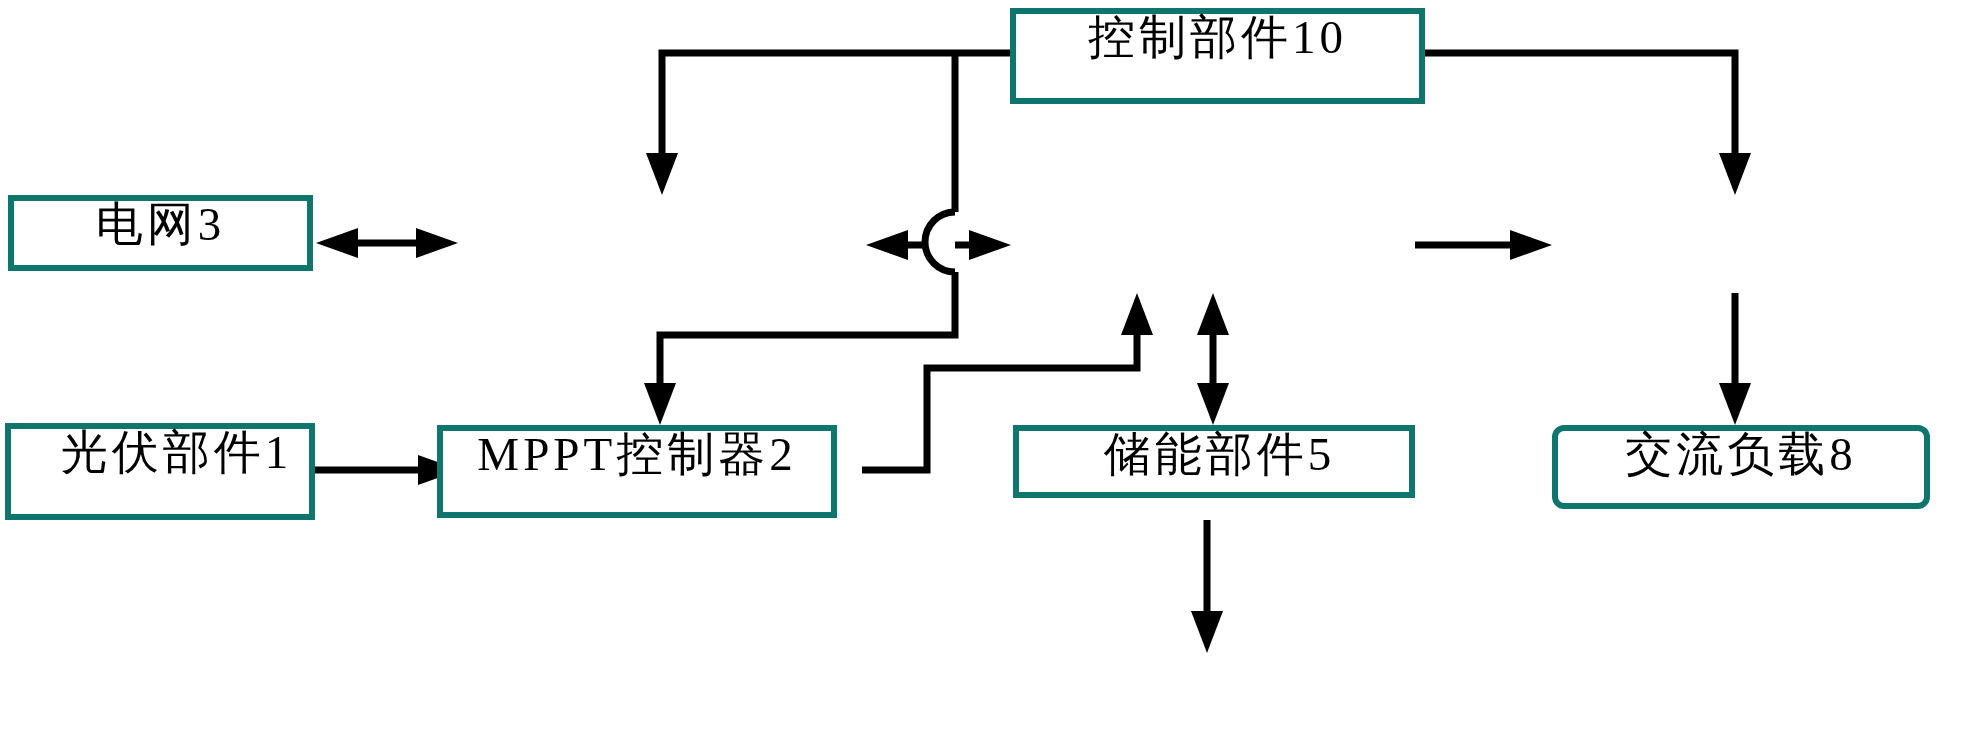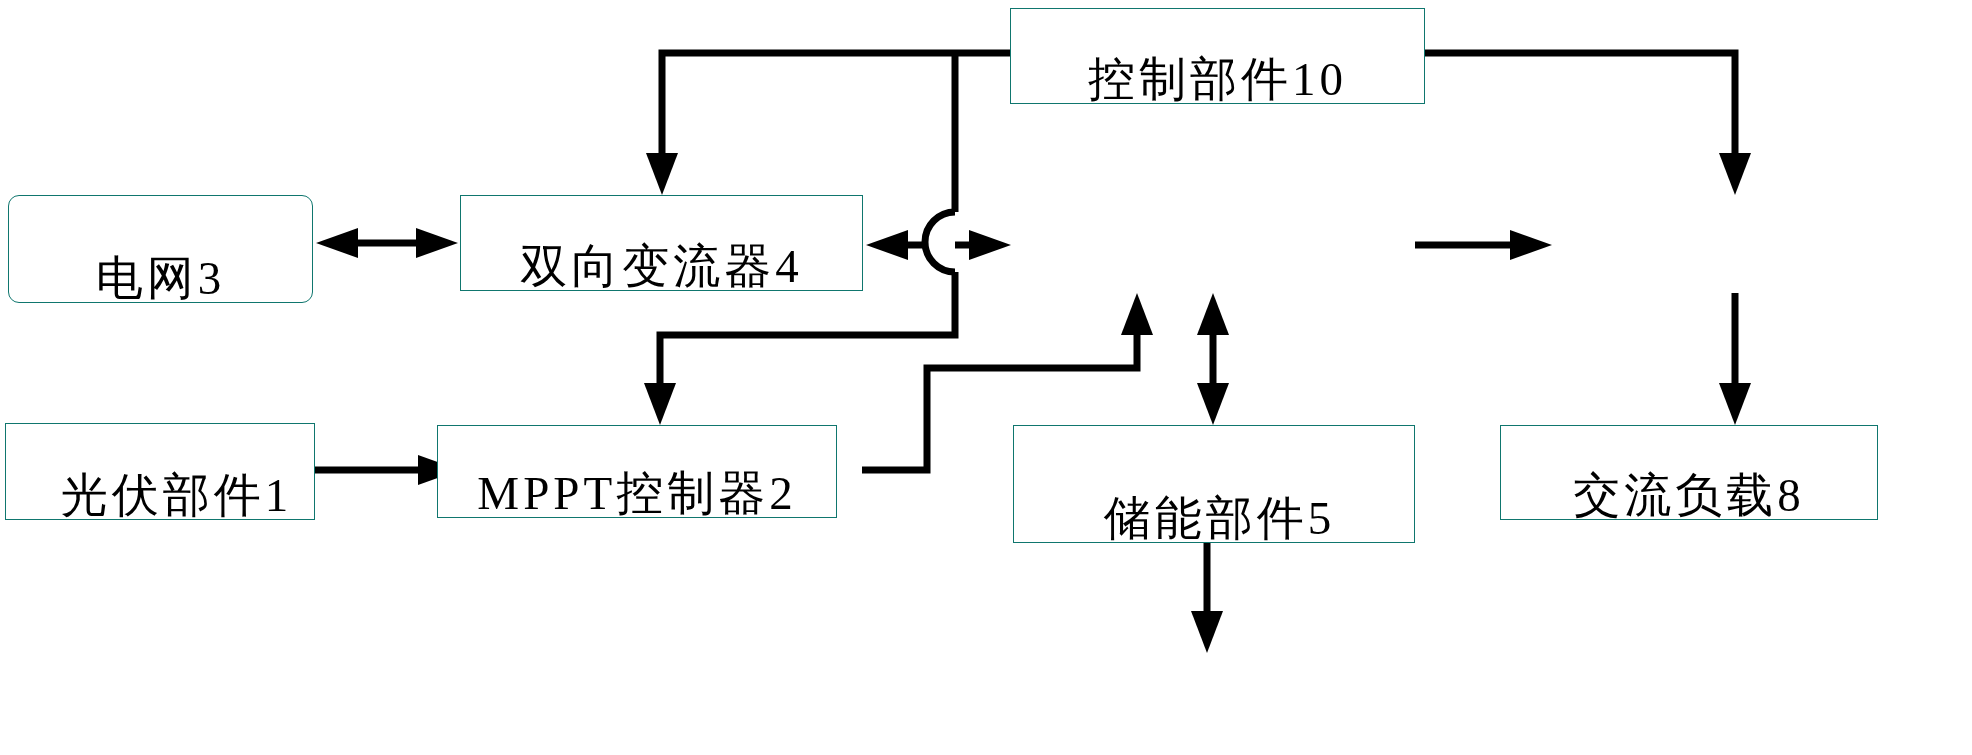--- a/index.html
+++ b/index.html
@@ -12,42 +12,42 @@
     overflow: hidden;
   }
   #connector-layer {
     position: absolute;
     left: 0; top: 0;
     width: 1972px; height: 755px;
   }
   .node {
     position: absolute;
     box-sizing: border-box;
-    border: 1px solid #0f766e;
+    border: 6px solid #0f766e;
     background: #ffffff;
     display: flex;
-    align-items: flex-end;
+    align-items: flex-start;
     justify-content: center;
   }
   .node-label {
     font-size: 47px;
     color: #000000;
     letter-spacing: 4px;
     white-space: nowrap;
     line-height: 1;
   }
   #n-ctrl10  { left:1010px; top:8px;   width:415px; height:96px; }
-  #n-grid3   { left:8px;    top:195px; width:305px; height:108px;border-radius:11px; }
+  #n-grid3   { left:8px;    top:195px; width:305px; height:76px; }
   #n-conv4   { left:460px;  top:195px; width:403px; height:96px; }
   #n-bus7    { left:1013px; top:197px; width:402px; height:96px; }
   #n-inv6    { left:1552px; top:195px; width:378px; height:98px; }
   #n-pv1     { left:5px;    top:423px; width:310px; height:97px;padding-left:33px; }
   #n-mppt2   { left:437px;  top:425px; width:400px; height:93px; }
-  #n-store5  { left:1013px; top:425px; width:402px; height:118px;padding-left:11px; }
-  #n-acload8 { left:1500px; top:425px; width:378px; height:95px; }
+  #n-store5  { left:1013px; top:425px; width:402px; height:73px;padding-left:11px; }
+  #n-acload8 { left:1552px; top:425px; width:378px; height:84px;border-radius:12px; }
   #n-dcload9 { left:1010px; top:653px; width:385px; height:95px; }
 
   .wire { stroke: #000000; stroke-width: 7; fill: none; }
   .head { fill: #000000; stroke: none; }
   .jump { stroke: #000000; stroke-width: 7; fill: #ffffff; }
 </style>
 </head>
 <body>
 
 <div id="canvas">
@@ -116,23 +116,20 @@
   </svg>
 
   <div class="node" id="n-ctrl10">
     <span class="node-label">控制部件10</span>
   </div>
 
   <div class="node" id="n-grid3">
     <span class="node-label">电网3</span>
   </div>
 
-  <div class="node" id="n-conv4">
-    <span class="node-label">双向变流器4</span>
-  </div>
 
 
 
   <div class="node" id="n-pv1">
     <span class="node-label">光伏部件1</span>
   </div>
 
   <div class="node" id="n-mppt2">
     <span class="node-label">MPPT控制器2</span>
   </div>

